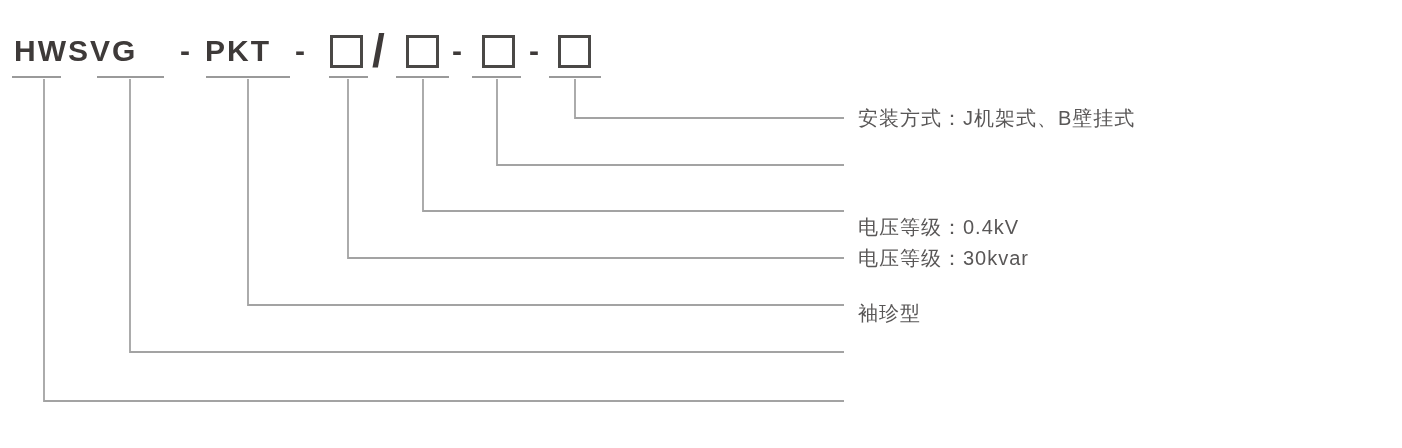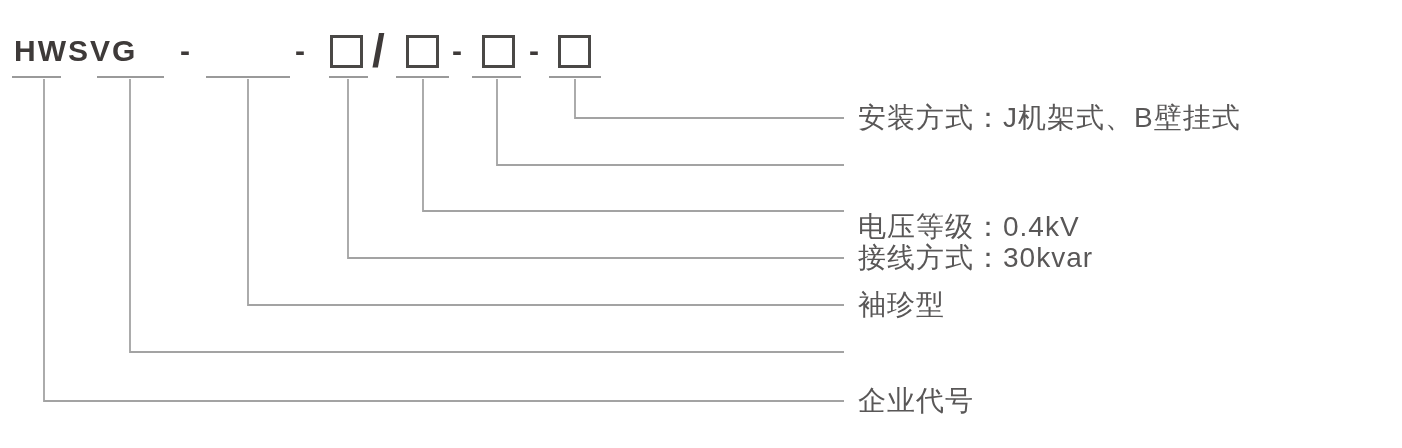--- a/index.html
+++ b/index.html
@@ -53,21 +53,21 @@
     border: 3px solid var(--box-border);
     background: transparent;
   }
 
   
   .annotation {
     position: absolute;
     left: 858px;
     height: 34px;
     line-height: 34px;
-    font-size: 28px;
+    font-size: 20px;
     color: var(--label-text);
     letter-spacing: 1px;
     white-space: nowrap;
   }
 </style>
 </head>
 <body>
 
 <div class="canvas">
 
@@ -88,37 +88,37 @@
     <polyline points="248,79 248,305 844,305"></polyline>
     <polyline points="130,79 130,352 844,352"></polyline>
     <polyline points="44,79 44,401 844,401"></polyline>
   </svg>
 
   <div class="model-row">
     <span class="code-seg" style="left:14px"><span>HW</span><span>SVG</span></span>
 
     <span class="code-seg" style="left:180px">-</span>
 
+    <span class="code-seg" style="left:205px">PKT</span>
 
     <span class="code-seg" style="left:295px">-</span>
 
     <div class="model-box" style="left:330px"></div>
 
     <span class="code-seg code-slash" style="left:372px">/</span>
 
     <div class="model-box" style="left:406px"></div>
 
     <span class="code-seg" style="left:452px">-</span>
 
     <div class="model-box" style="left:482px"></div>
 
     <span class="code-seg" style="left:529px">-</span>
 
     <div class="model-box" style="left:558px"></div>
   </div>
 
   <div class="annotation" style="top:101px">安装方式：J机架式、B壁挂式</div>
   <div class="annotation" style="top:210px">电压等级：0.4kV</div>
-  <div class="annotation" style="top:241px">接线方式：30kvar</div>
-  <div class="annotation" style="top:288px">袖珍型</div>
-  <div class="annotation" style="top:384px">企业代号</div>
+  <div class="annotation" style="top:241px">电压等级：30kvar</div>
+  <div class="annotation" style="top:296px">袖珍型</div>
 
 </div>
 
 </body></html>

